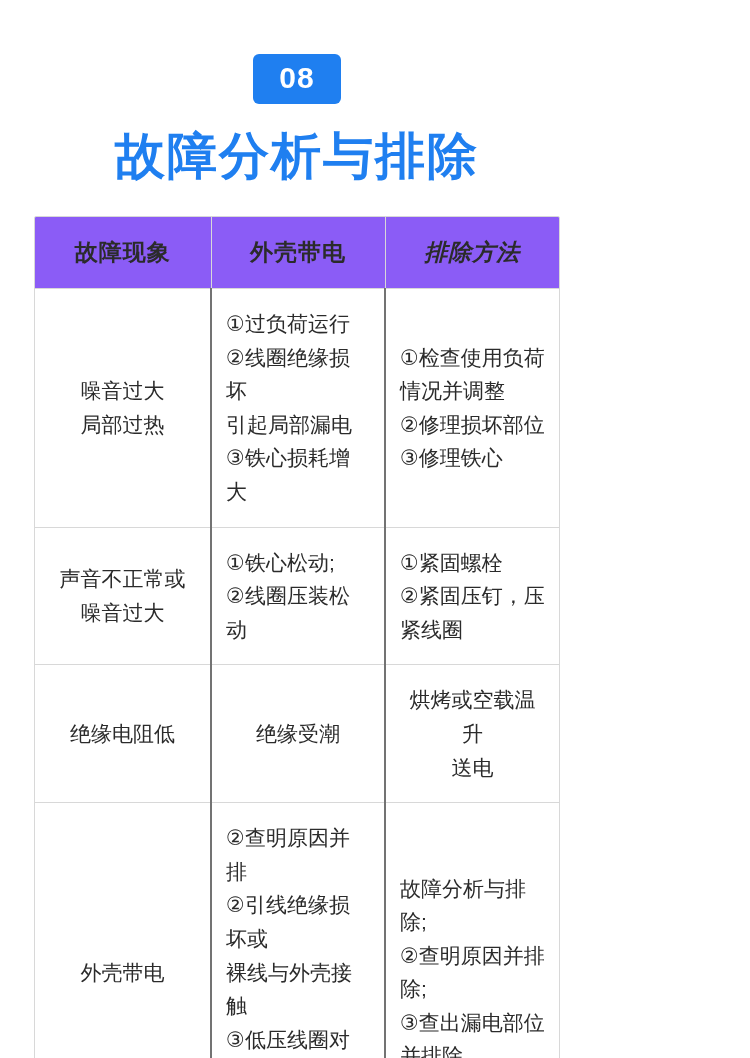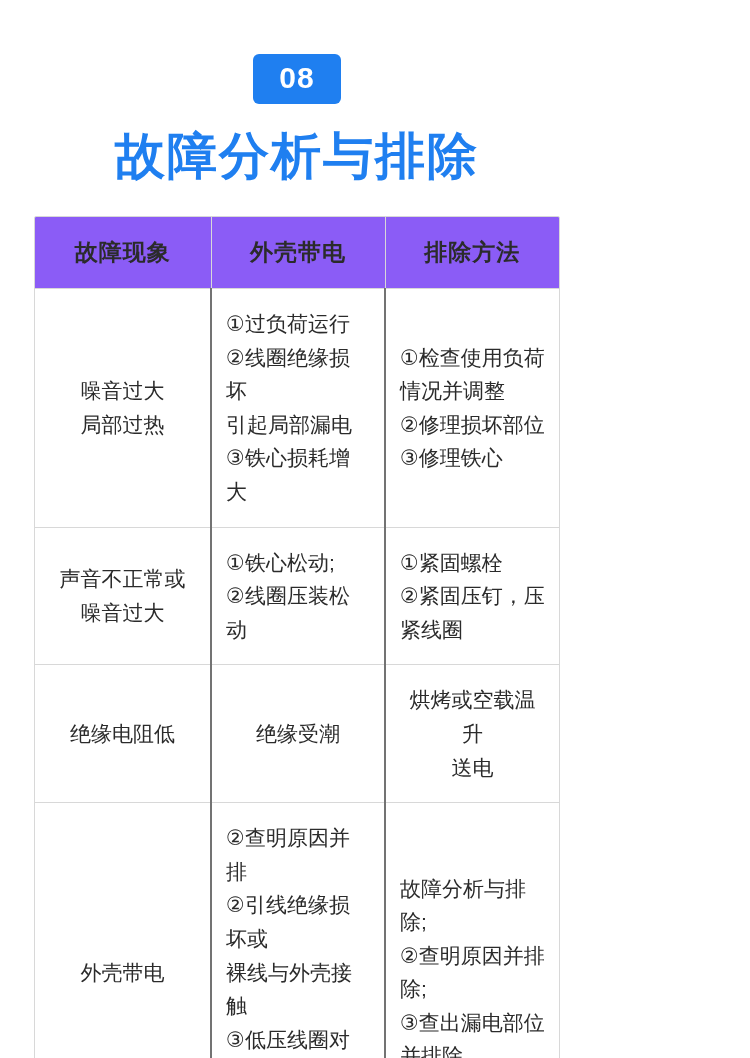--- a/index.html
+++ b/index.html
@@ -63,21 +63,21 @@
     background: #8b5cf6;
     color: #2b2b2b;
     font-size: 23px;
     font-weight: bold;
     padding: 20px 6px;
     border-right: 1px solid #d8d8d8;
     border-bottom: 1px solid #d8d8d8;
     text-align: center;
     letter-spacing: 1px;
   }
-  table.fault-table th:last-child { border-right: none; }
+  table.fault-table th:last-child { border-right: none; font-style: italic; }
 
   table.fault-table td {
     border-right: 2px solid #737373;
     border-bottom: 1px solid #d8d8d8;
     padding: 18px 14px;
     font-size: 21px;
     line-height: 1.6;
     color: #2b2b2b;
     vertical-align: middle;
   }

